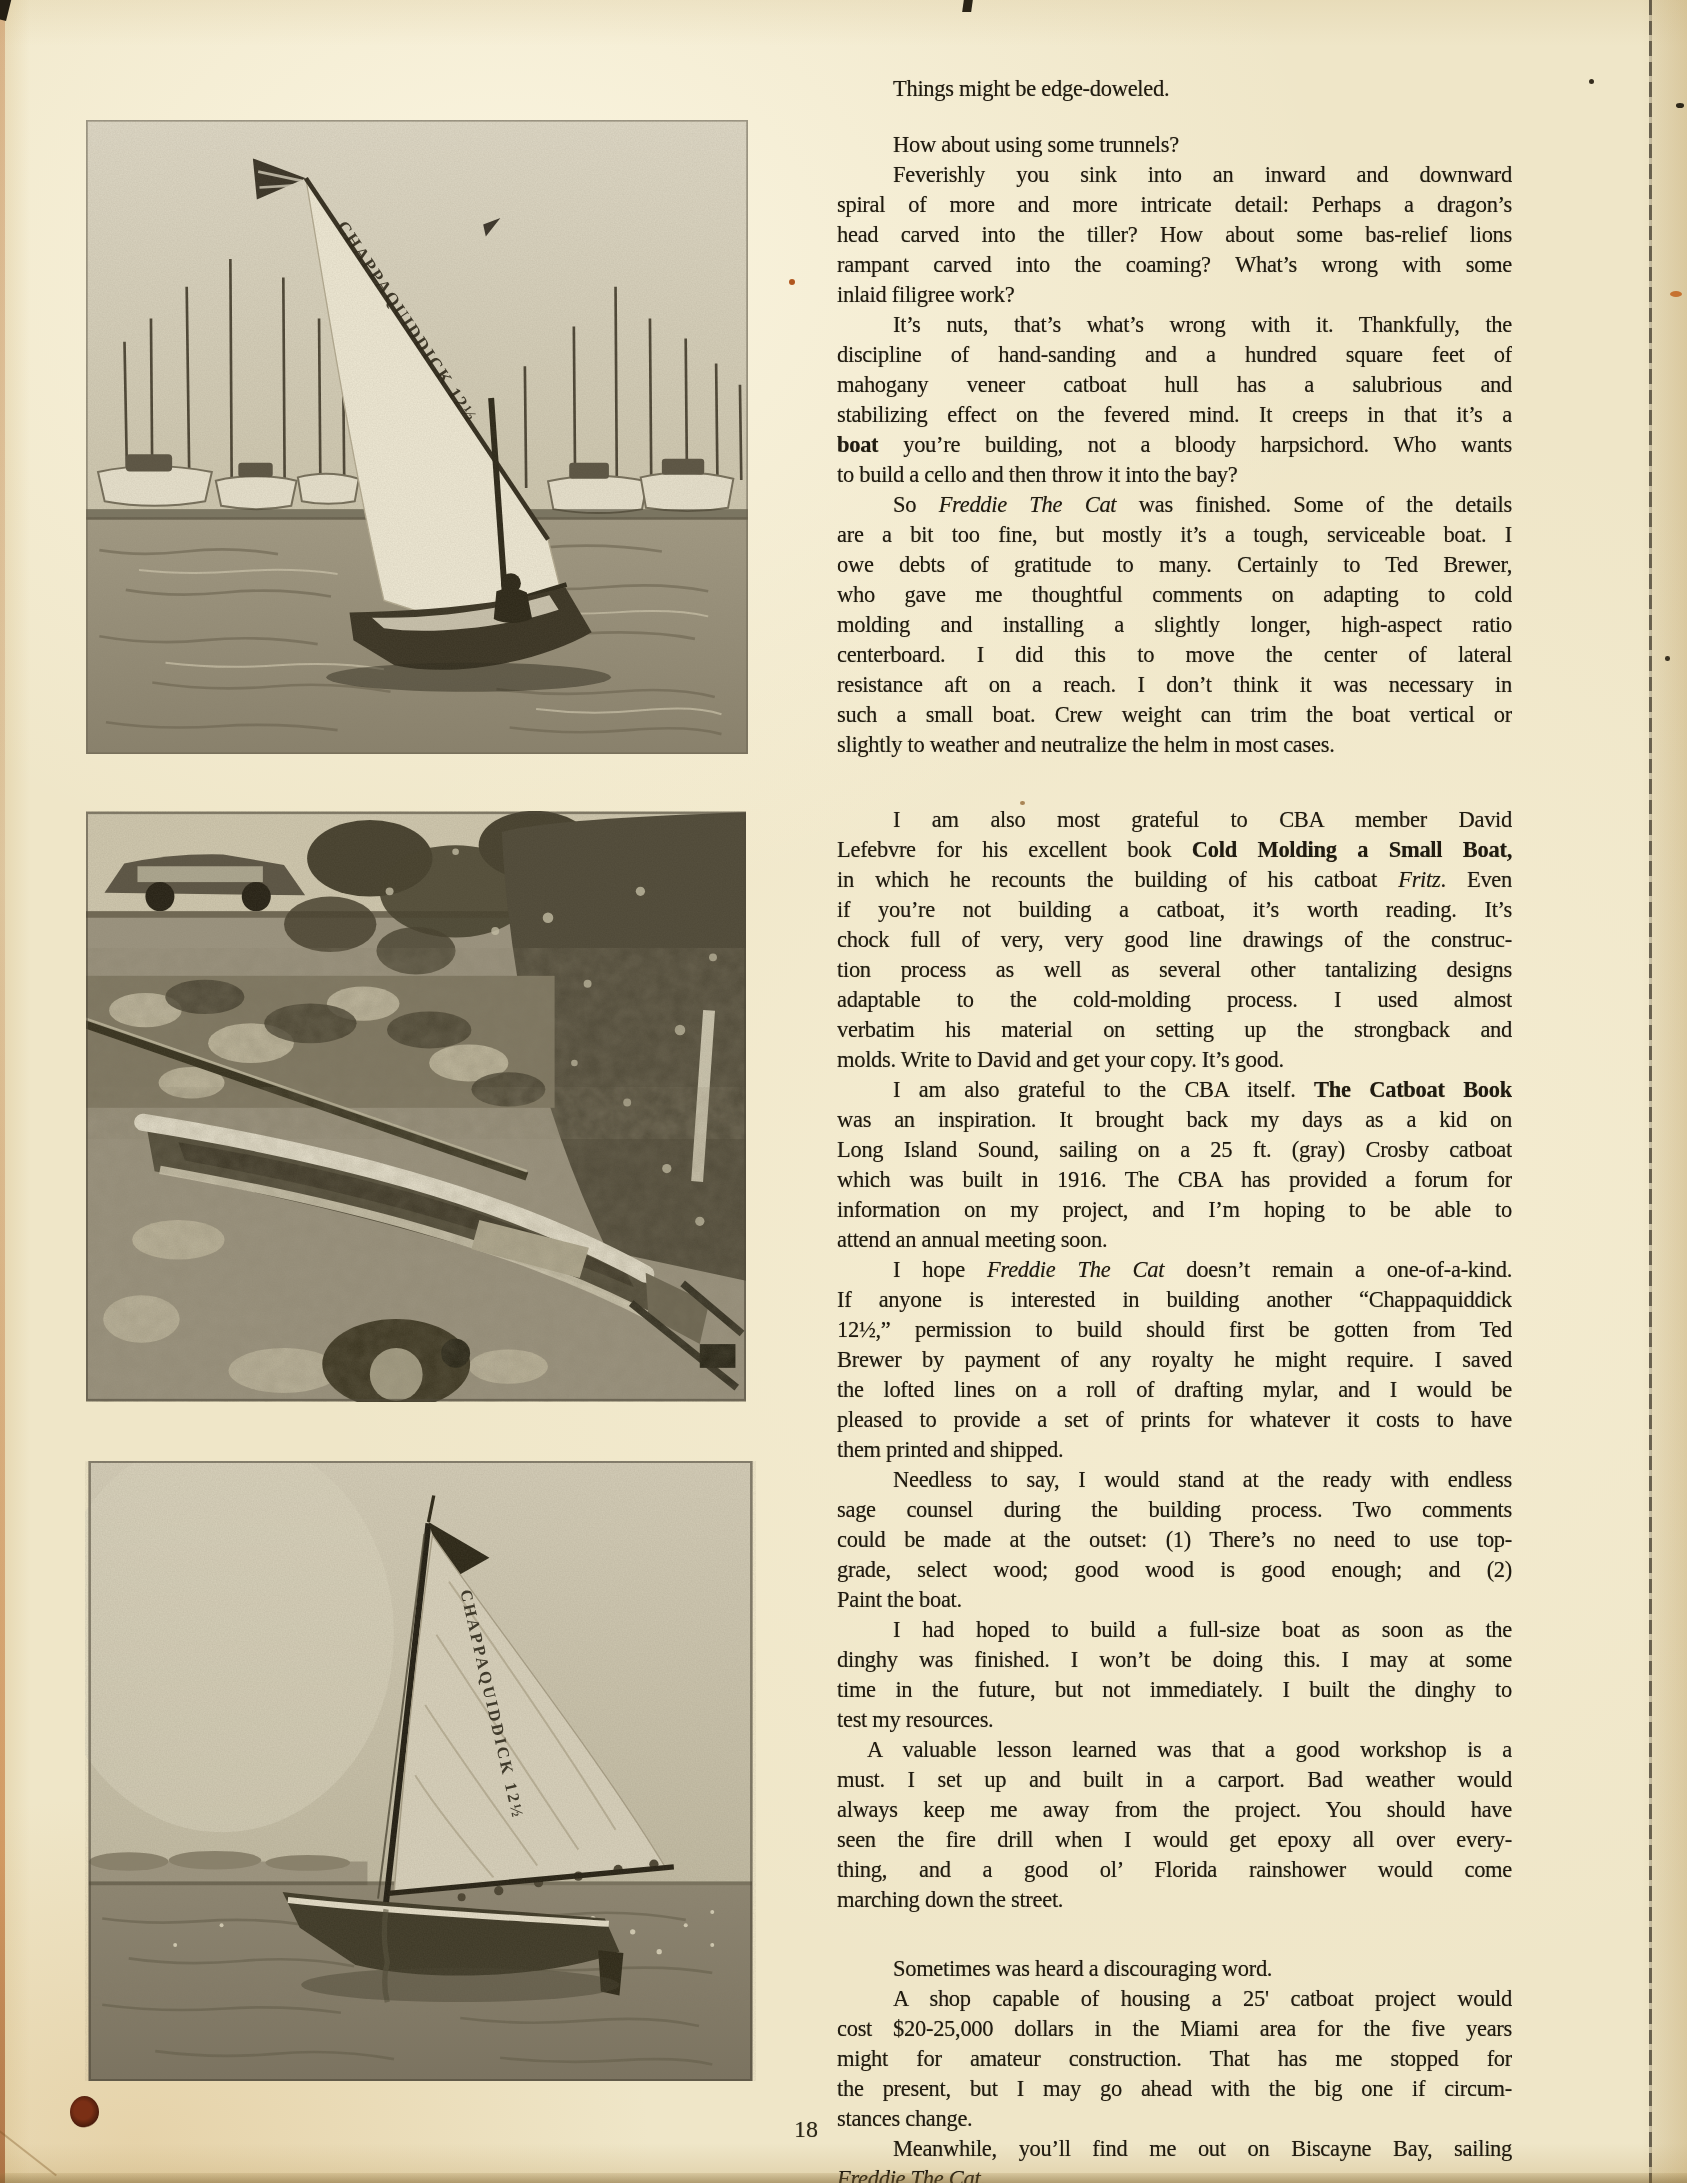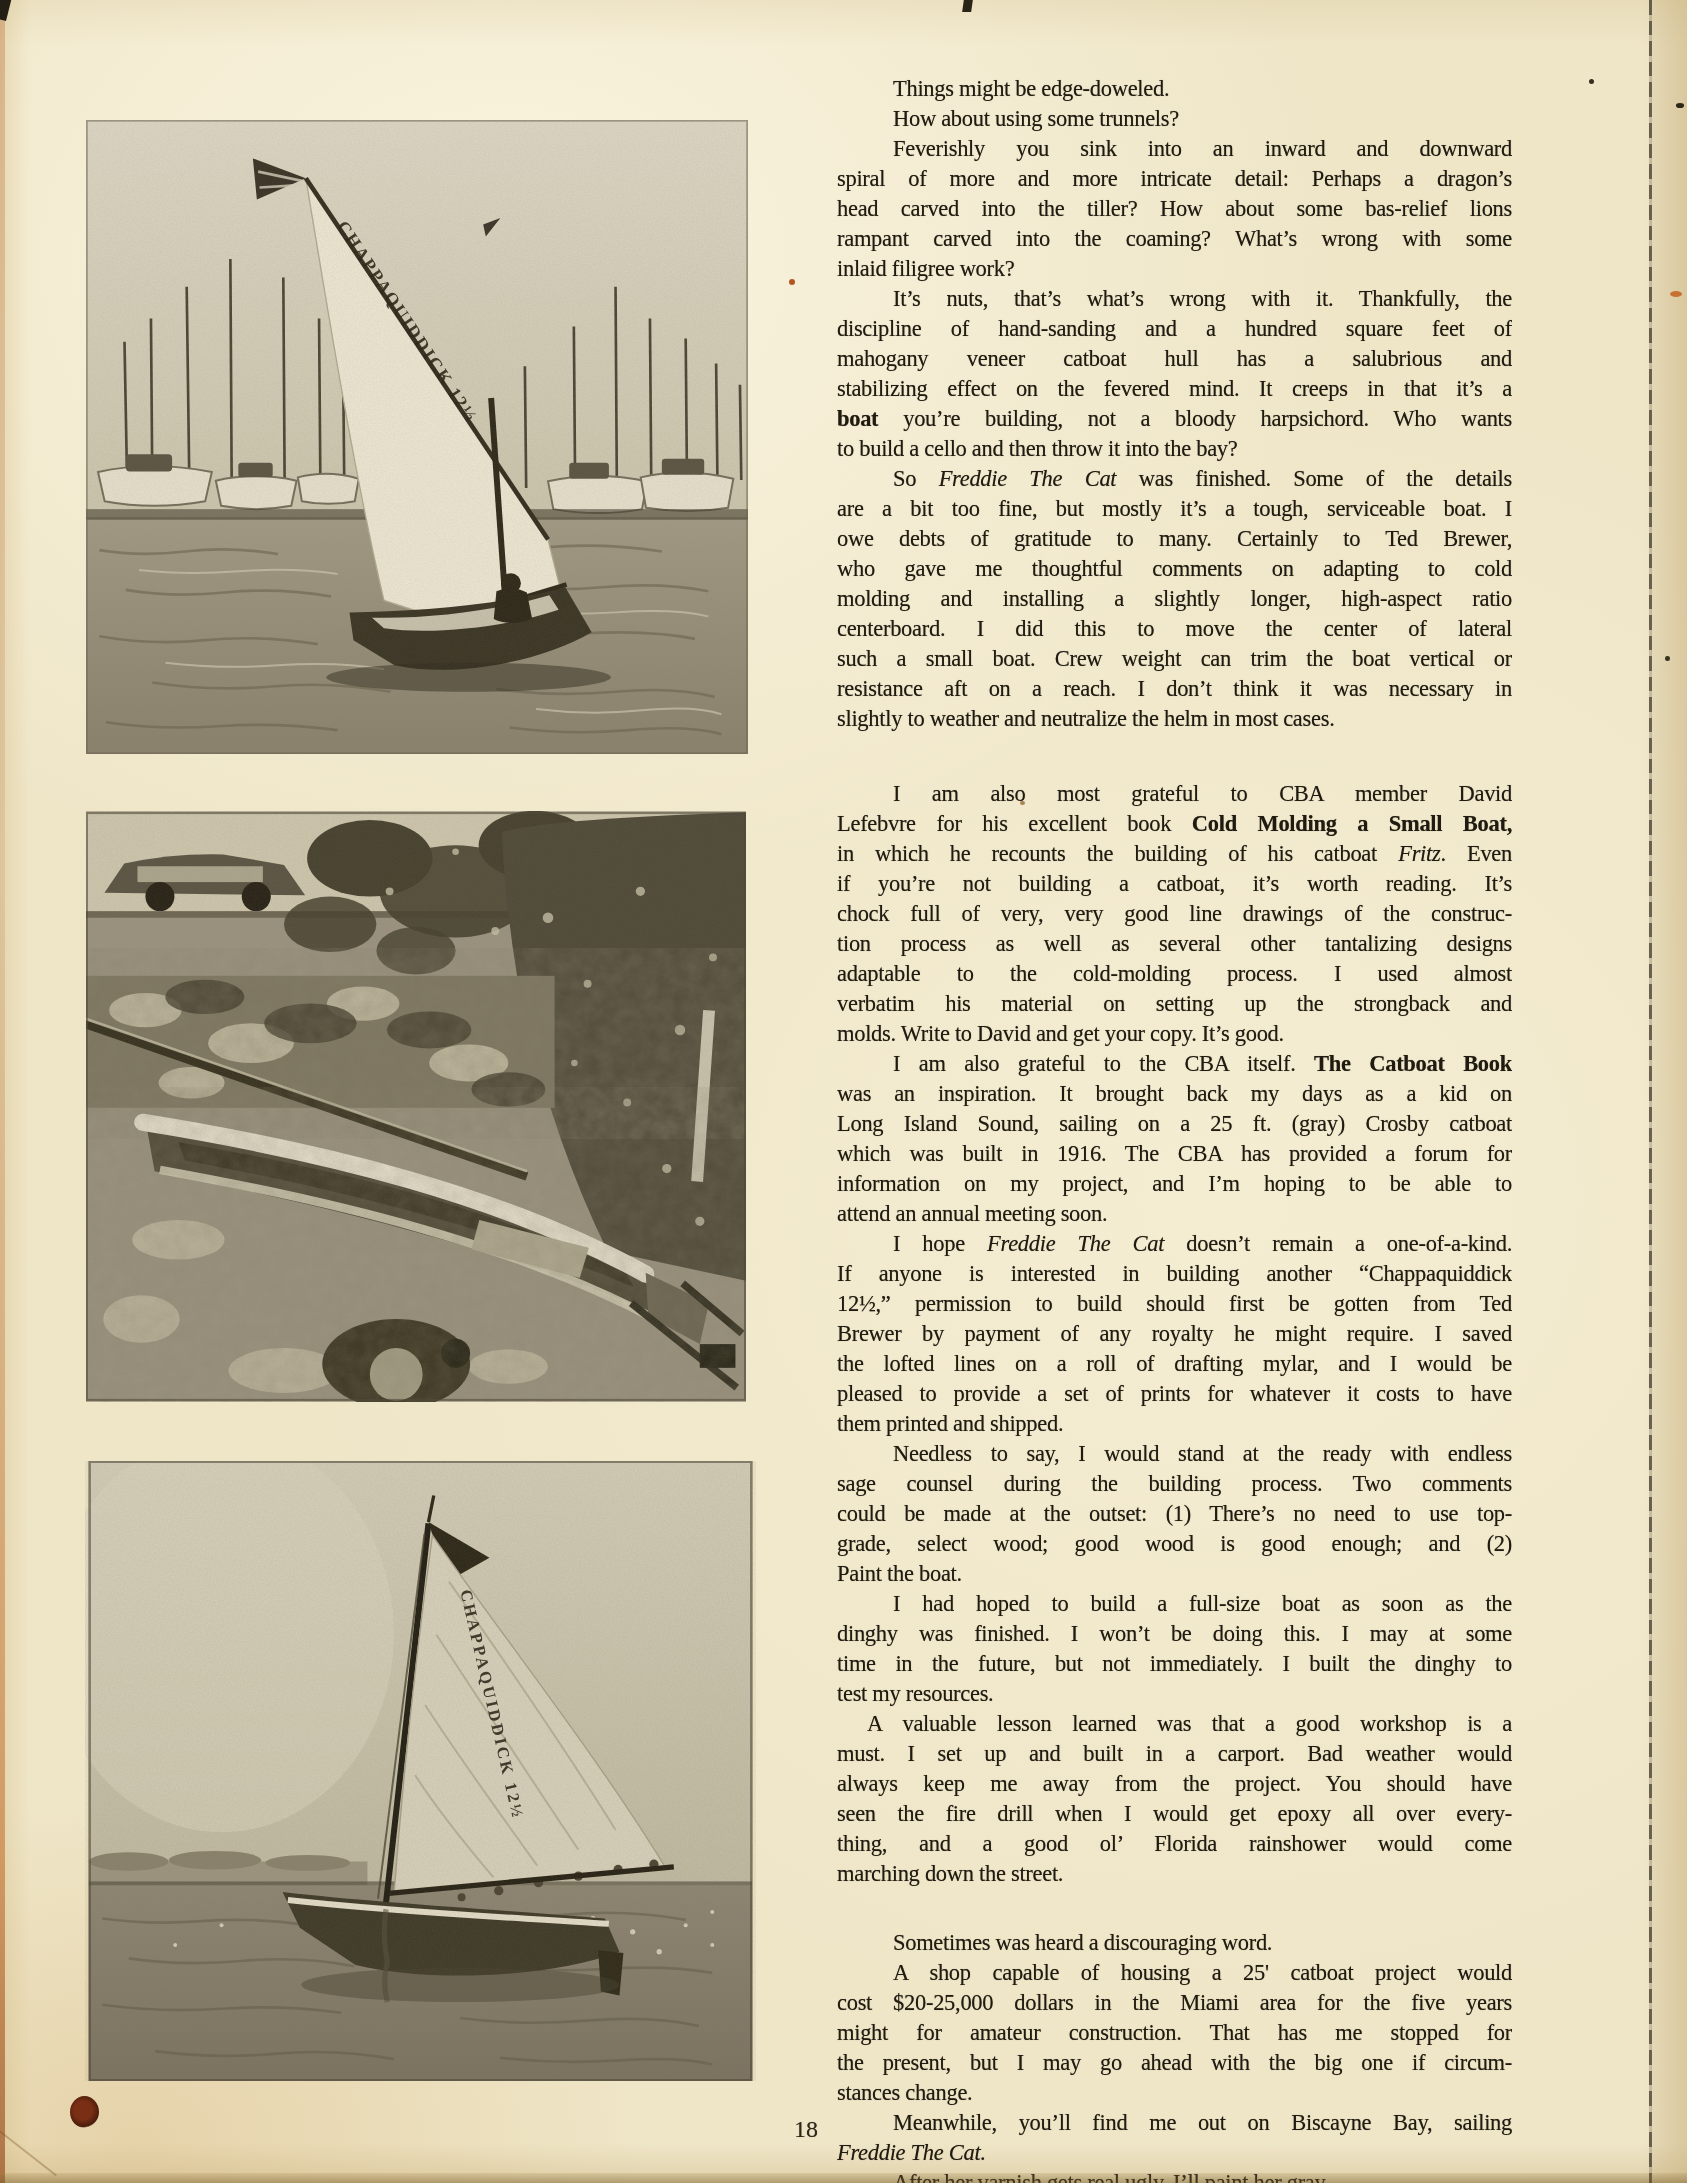--- a/index.html
+++ b/index.html
@@ -291,40 +291,40 @@
     <path d="M300,662 C480,682 640,688 784,698" fill="none" stroke="#e5dec9" stroke-width="9"></path>
     <polygon points="768,738 806,742 800,806 772,800" fill="#2e2918"></polygon>
     <path d="M448,676 q-6,40 2,80 q-8,30 0,60" stroke="#55503c" stroke-width="8" fill="none" opacity="0.6"></path>
     <ellipse cx="560" cy="790" rx="240" ry="26" fill="#45402e" opacity="0.45"></ellipse>
     <rect width="1000" height="935" filter="url(#g3)" opacity="0.20"></rect>
     <rect x="1" y="1" width="998" height="933" fill="none" stroke="#50493a" stroke-width="4" opacity="0.6"></rect>
   </svg>
 
   <div id="text-column">
       <div class="line para-end" style="text-indent: 56px; margin-top: 24px;">Things might be edge-doweled.</div>
-      <div class="line para-end" style="text-indent: 56px;">How about using some trunnels?</div>
+      <div class="line para-end" style="text-indent: 56px; margin-top: 26px;">How about using some trunnels?</div>
       <div class="line" style="text-indent: 56px;">Feverishly you sink into an inward and downward</div>
       <div class="line">spiral of more and more intricate detail: Perhaps a dragon’s</div>
       <div class="line">head carved into the tiller? How about some bas-relief lions</div>
       <div class="line">rampant carved into the coaming? What’s wrong with some</div>
       <div class="line para-end">inlaid filigree work?</div>
       <div class="line" style="text-indent: 56px;">It’s nuts, that’s what’s wrong with it. Thankfully, the</div>
       <div class="line">discipline of hand-sanding and a hundred square feet of</div>
       <div class="line">mahogany veneer catboat hull has a salubrious and</div>
       <div class="line">stabilizing effect on the fevered mind. It creeps in that it’s a</div>
       <div class="line"><b>boat</b> you’re building, not a bloody harpsichord. Who wants</div>
       <div class="line para-end">to build a cello and then throw it into the bay?</div>
       <div class="line" style="text-indent: 56px;">So <i>Freddie The Cat</i> was finished. Some of the details</div>
       <div class="line">are a bit too fine, but mostly it’s a tough, serviceable boat. I</div>
       <div class="line">owe debts of gratitude to many. Certainly to Ted Brewer,</div>
       <div class="line">who gave me thoughtful comments on adapting to cold</div>
       <div class="line">molding and installing a slightly longer, high-aspect ratio</div>
       <div class="line">centerboard. I did this to move the center of lateral</div>
+      <div class="line">resistance aft on a reach. I don’t think it was necessary in</div>
       <div class="line">such a small boat. Crew weight can trim the boat vertical or</div>
-      <div class="line">resistance aft on a reach. I don’t think it was necessary in</div>
       <div class="line para-end">slightly to weather and neutralize the helm in most cases.</div>
       <div class="line" style="text-indent: 56px; margin-top: 45px;">I am also most grateful to CBA member David</div>
       <div class="line">Lefebvre for his excellent book <b>Cold Molding a Small Boat,</b></div>
       <div class="line">in which he recounts the building of his catboat <i>Fritz</i>. Even</div>
       <div class="line">if you’re not building a catboat, it’s worth reading. It’s</div>
       <div class="line">chock full of very, very good line drawings of the construc-</div>
       <div class="line">tion process as well as several other tantalizing designs</div>
       <div class="line">adaptable to the cold-molding process. I used almost</div>
       <div class="line">verbatim his material on setting up the strongback and</div>
       <div class="line para-end">molds. Write to David and get your copy. It’s good.</div>

